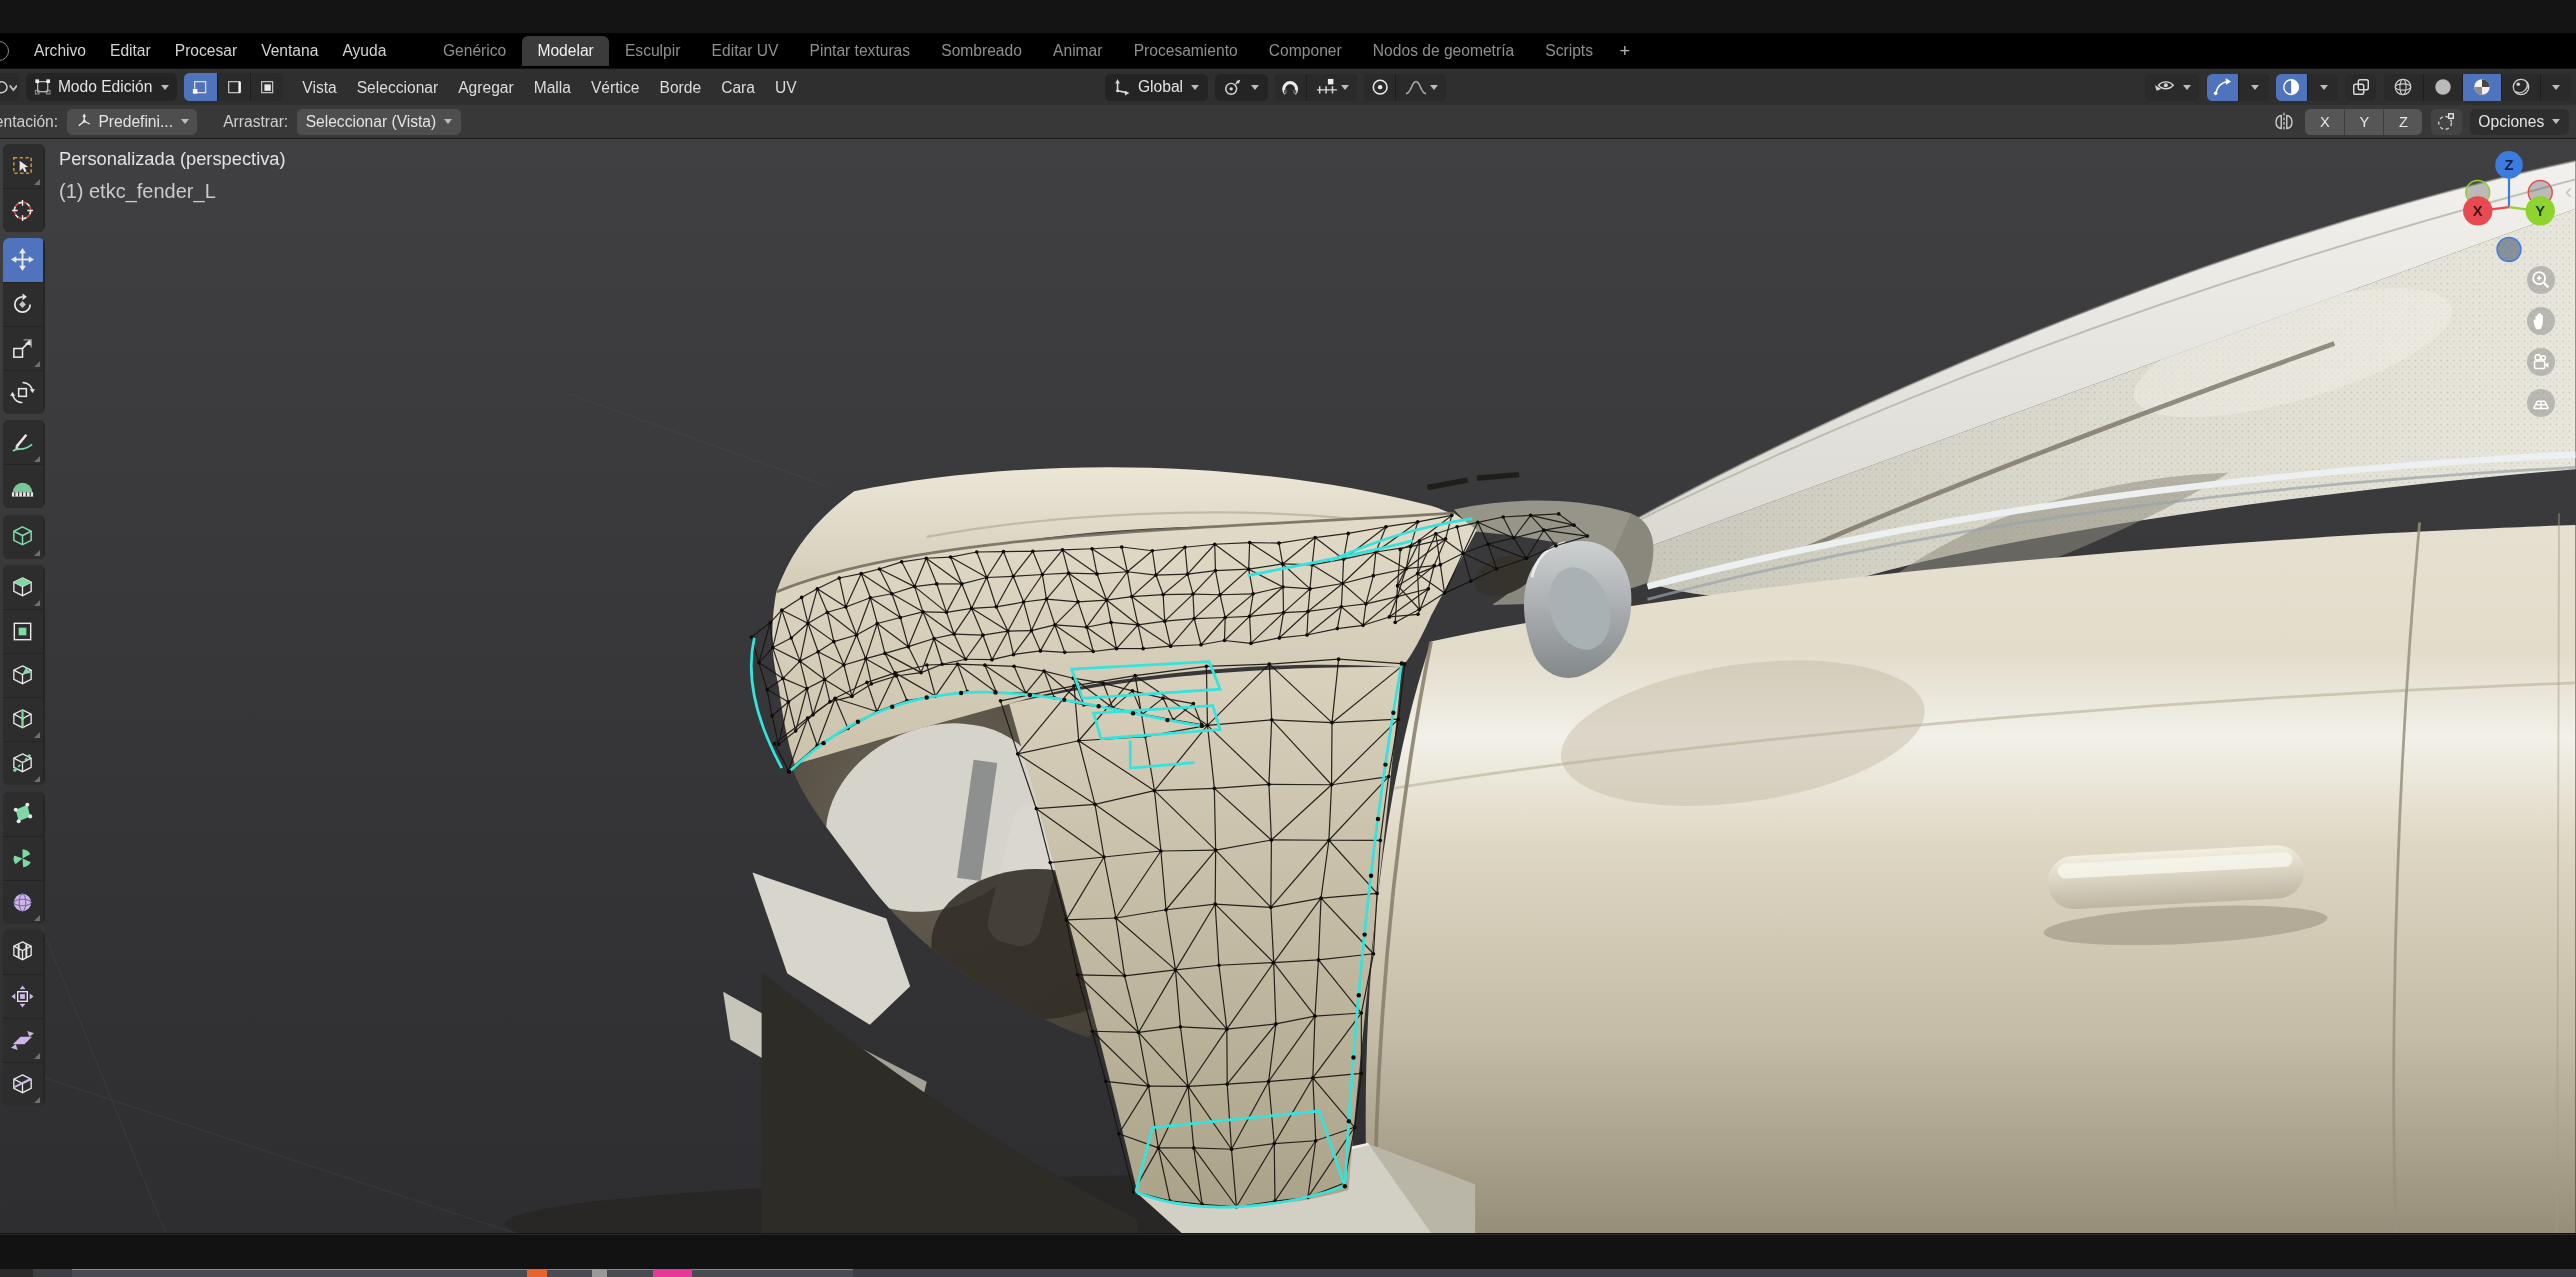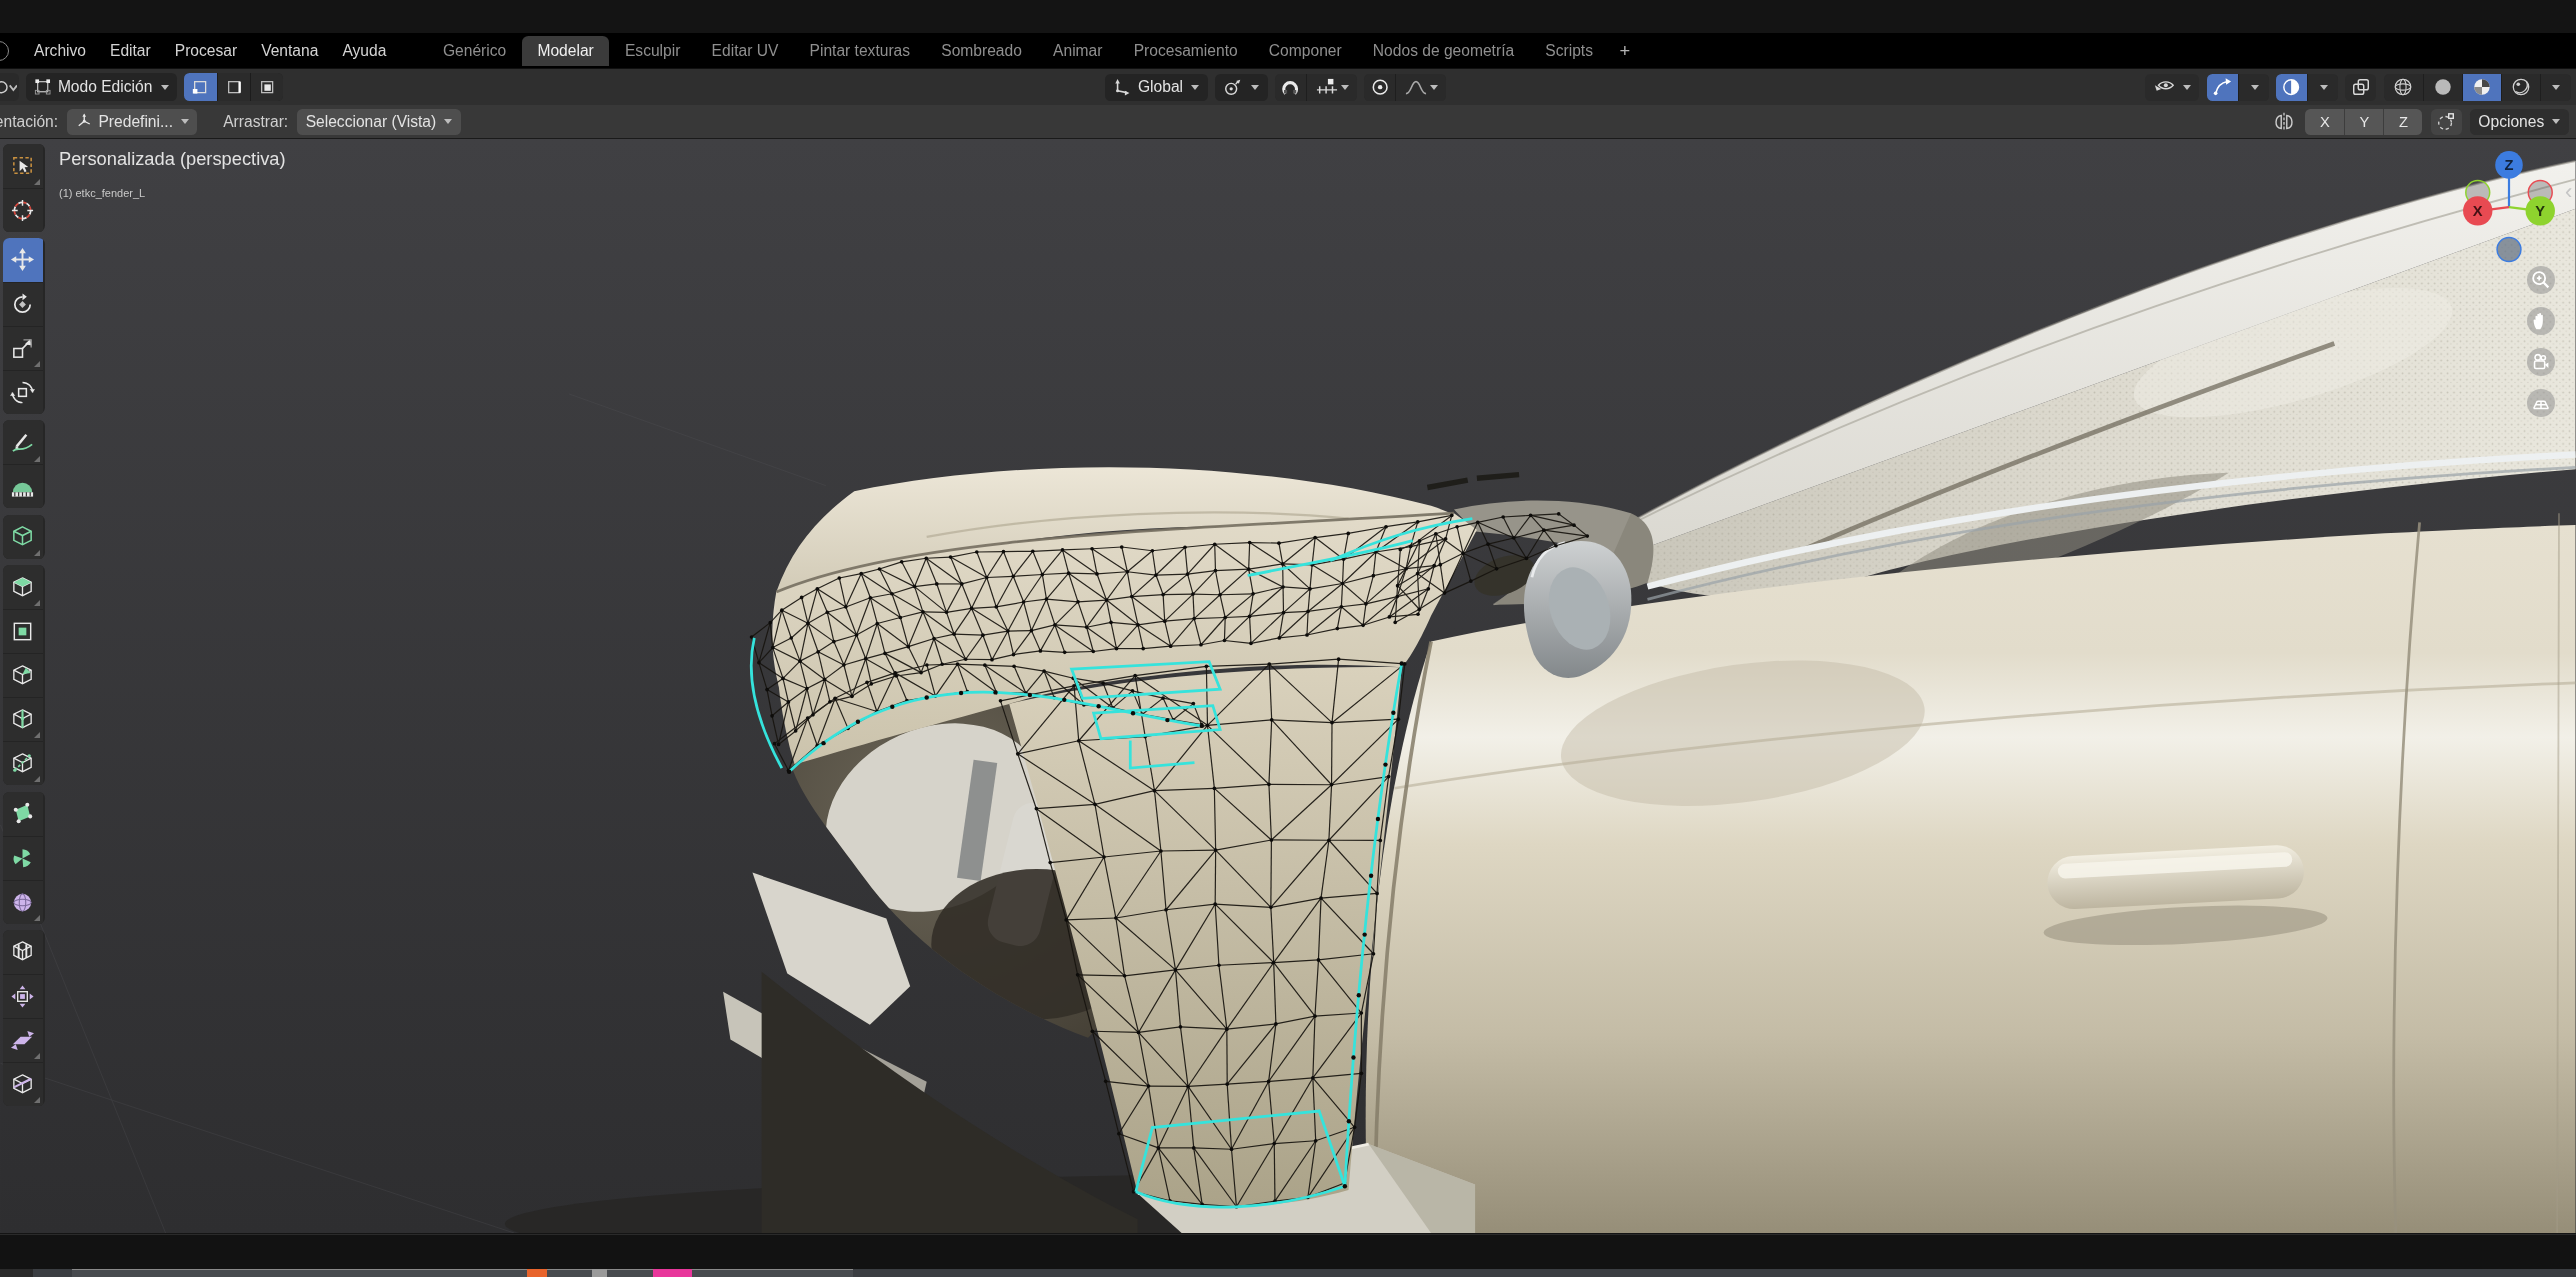--- a/index.html
+++ b/index.html
@@ -50,21 +50,21 @@
   .axis-group{display:flex;border-radius:5.5px;overflow:hidden}
   .axis-btn{width:39px;height:26px;background:#565656;color:#e8e8e8;font-size:14.7px;display:flex;align-items:center;justify-content:center}
   .axis-btn+.axis-btn{border-left:0.9px solid #3d3d3d}
   .pill.dark{background:#2e2e2e;height:26px}
 
   
   .viewport{position:absolute;left:0;top:139px;width:2576px;height:1094px;background:linear-gradient(#404043,#2f2f31)}
   .viewport svg.canvas{position:absolute;left:0;top:0}
   .overlay-text{position:absolute;left:59px;top:9.2px;pointer-events:none}
   .overlay-text .l1{color:#e2e2e2;font-size:18.3px}
-  .overlay-text .l2{color:#c9c9c9;font-size:11px;margin-top:17px}
+  .overlay-text .l2{color:#c9c9c9;font-size:20px;margin-top:10px}
 
   
   .toolbar{position:absolute;left:2.8px;top:4.6px;width:42px;display:flex;flex-direction:column;gap:6.4px}
   .tb-group{background:#262626;border-radius:6.4px;display:flex;flex-direction:column;overflow:hidden}
   .tb-btn{position:relative;width:40px;height:44px;display:flex;align-items:center;justify-content:center;background:#2d2d2d}
   .tb-btn+.tb-btn{border-top:0.9px solid #242424}
   .tb-btn.active{background:#4f74bd}
   .tb-btn.sub::after{content:"";position:absolute;right:2.8px;bottom:2.8px;border-left:6.4px solid transparent;border-bottom:6.4px solid #6f6f6f}
 
   
@@ -139,20 +139,30 @@
             <rect x="4" y="4" width="12" height="12" fill="none" stroke="#bdbdbd" stroke-width="1.4"></rect>
             <line x1="16" y1="4" x2="16" y2="16" stroke="#fff" stroke-width="2.6"></line>
           </svg>
         </div>
         <div class="seg-btn">
           <svg width="18.3" height="18.3" viewBox="0 0 20 20">
             <rect x="4" y="4" width="12" height="12" fill="none" stroke="#bdbdbd" stroke-width="1.4"></rect>
             <rect x="7" y="7" width="7" height="7" fill="#e8e8e8"></rect>
           </svg>
         </div>
+      </div>
+    <div class="hdr-menus" id="hdrmenus">
+        <div class="hdr-menu">Vista</div>
+        <div class="hdr-menu">Seleccionar</div>
+        <div class="hdr-menu">Agregar</div>
+        <div class="hdr-menu">Malla</div>
+        <div class="hdr-menu">Vértice</div>
+        <div class="hdr-menu">Borde</div>
+        <div class="hdr-menu">Cara</div>
+        <div class="hdr-menu">UV</div>
       </div>
 
     <div class="hdr-mid">
       <div class="pill">
         <svg width="18.3" height="18.3" viewBox="0 0 20 20">
             <path d="M5,4 L5,14 M5,14 L15,16" stroke="#d8d8d8" stroke-width="1.7" fill="none"></path>
             <polygon points="5,1 2.5,6 7.5,6" fill="#d8d8d8"></polygon>
             <polygon points="18,16.5 13,14 13,19" fill="#d8d8d8"></polygon>
             <circle cx="5" cy="14" r="1.7" fill="#d8d8d8"></circle>
           </svg>

